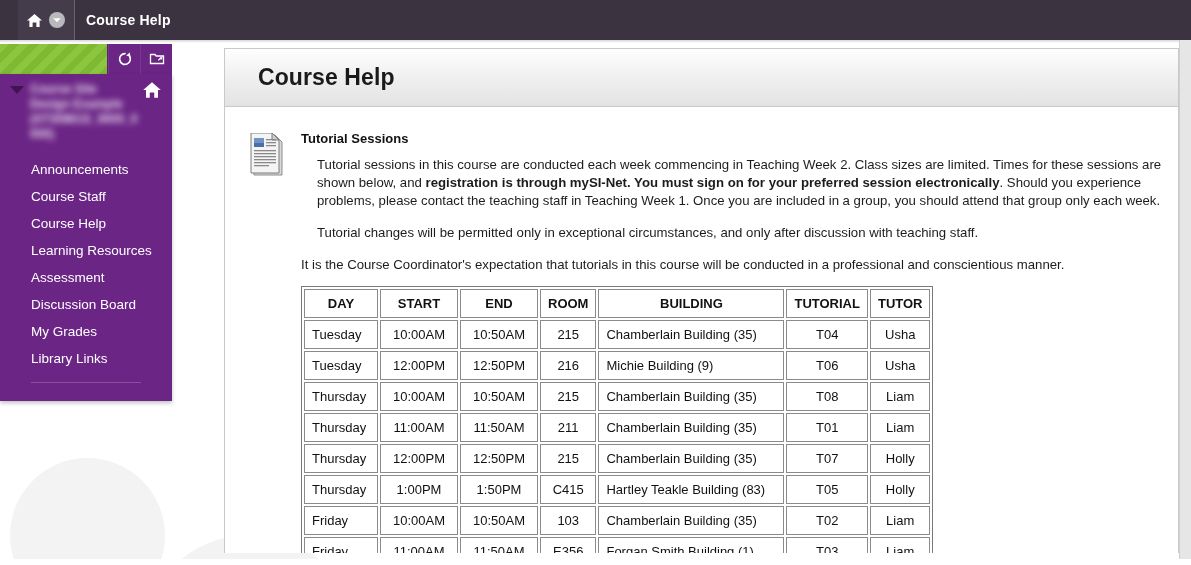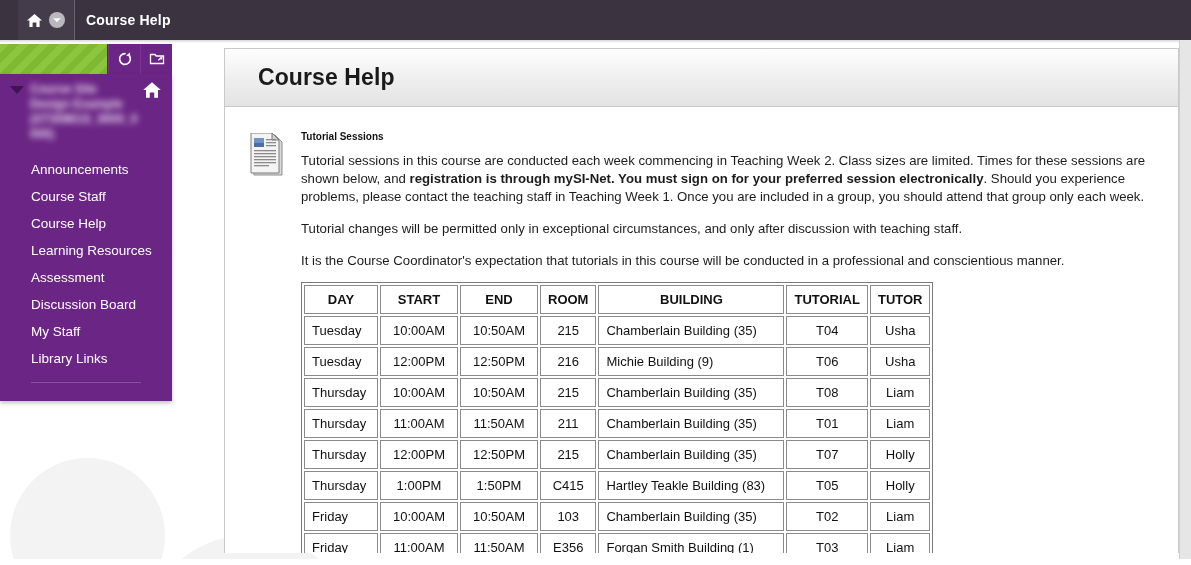--- a/index.html
+++ b/index.html
@@ -170,32 +170,32 @@
     letter-spacing: .1px;
   }
   .content-body {
     padding: 24px 0 0 24px;
     display: flex;
     gap: 14px;
   }
   .doc-icon { flex: 0 0 auto; padding-top: 2px; }
   .item-body { flex: 1 1 auto; padding-right: 16px; }
   .item-title {
-    font-size: 10px;
+    font-size: 13px;
     font-weight: bold;
     color: #111111;
     margin: 0 0 10px 0;
   }
   .item-body p {
     margin: 0 0 12px 0;
     font-size: 13.2px;
     line-height: 18px;
     color: #1c1c1c;
   }
-  .item-body p.tight { margin-bottom: 14px; }
+  .item-body p.tight { margin-bottom: 14px; margin-left: 16px; }
   .item-body b { font-weight: bold; }
 
   
   .sched {
     border-collapse: separate;
     border-spacing: 2px;
     margin-top: 6px;
     border: 1px solid #7a7a7a;
     background: #ffffff;
   }
@@ -294,21 +294,21 @@
         <div class="course-title">Course Site Design Example (ST30861S_0000_0000)</div>
       </div>
 
       <ul class="nav-list">
         <li class="nav-item">Announcements</li>
         <li class="nav-item">Course Staff</li>
         <li class="nav-item">Course Help</li>
         <li class="nav-item">Learning Resources</li>
         <li class="nav-item">Assessment</li>
         <li class="nav-item">Discussion Board</li>
-        <li class="nav-item">My Staff</li>
+        <li class="nav-item">My Grades</li>
         <li class="nav-item">Library Links</li>
       </ul>
       <div class="nav-sep"></div>
     </div>
   </div>
 
   <div class="content">
     <div class="content-header">
       <div class="page-title">Course Help</div>
     </div>

